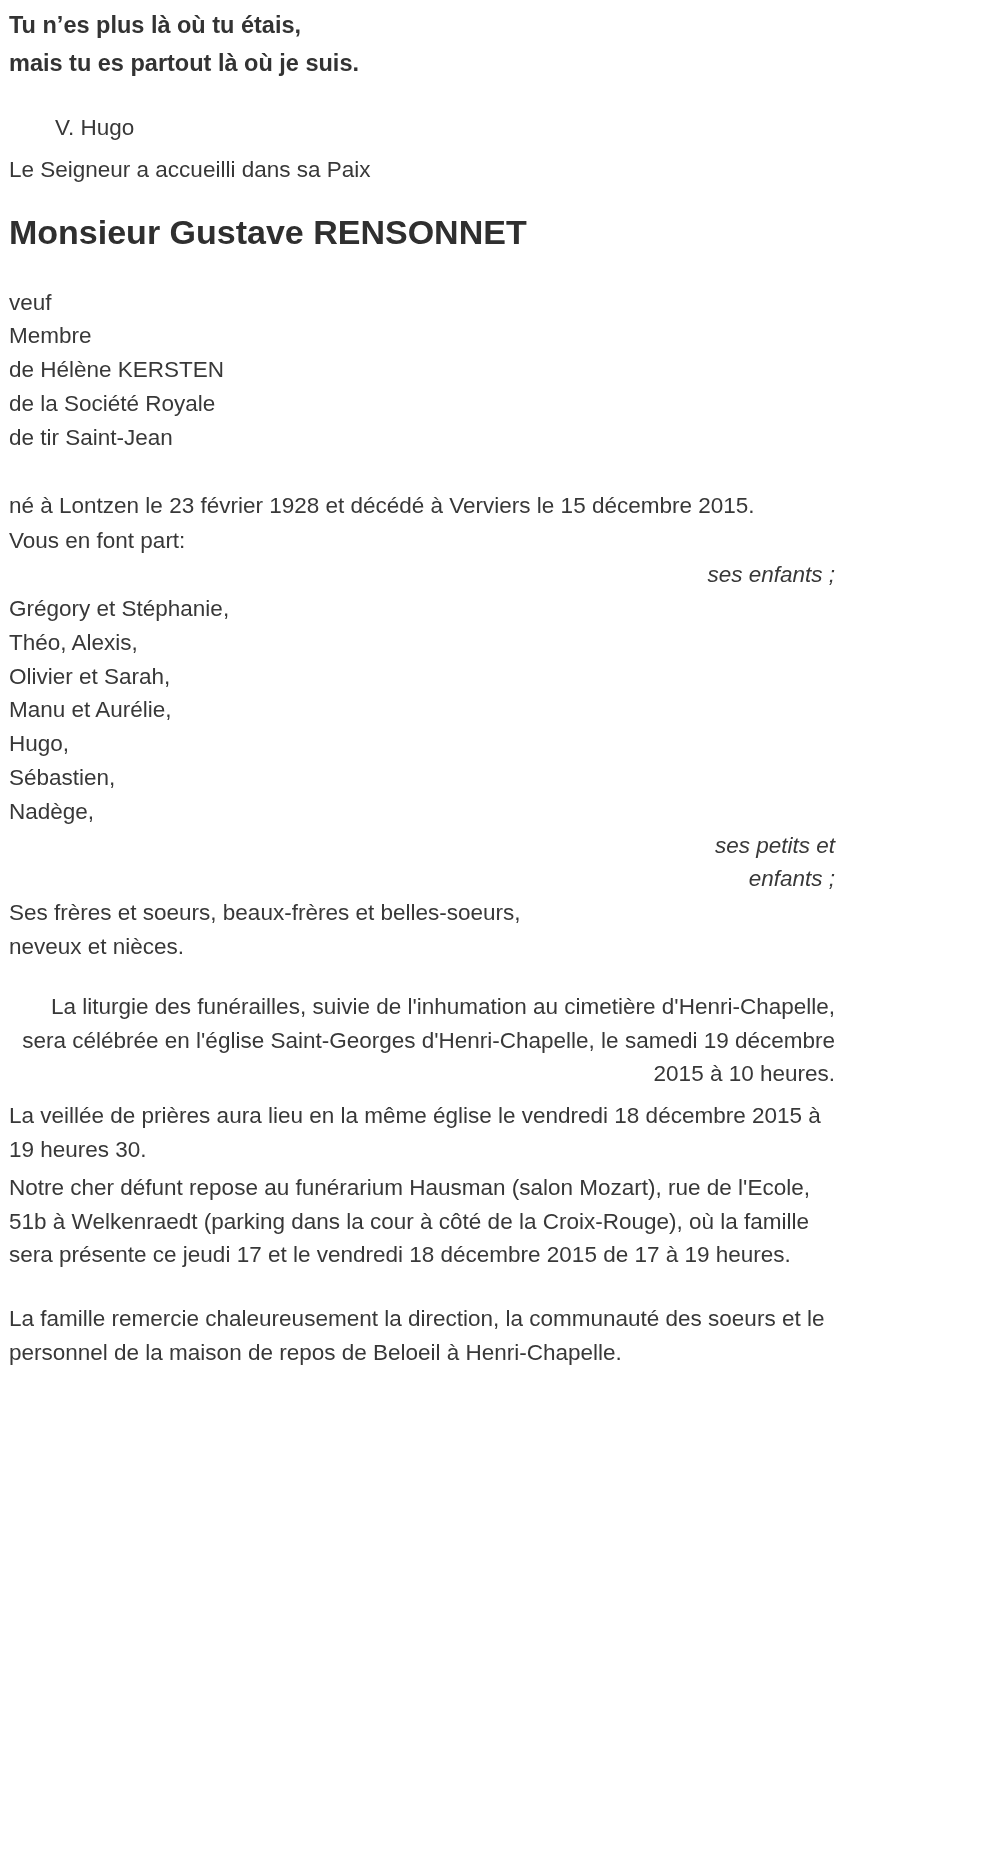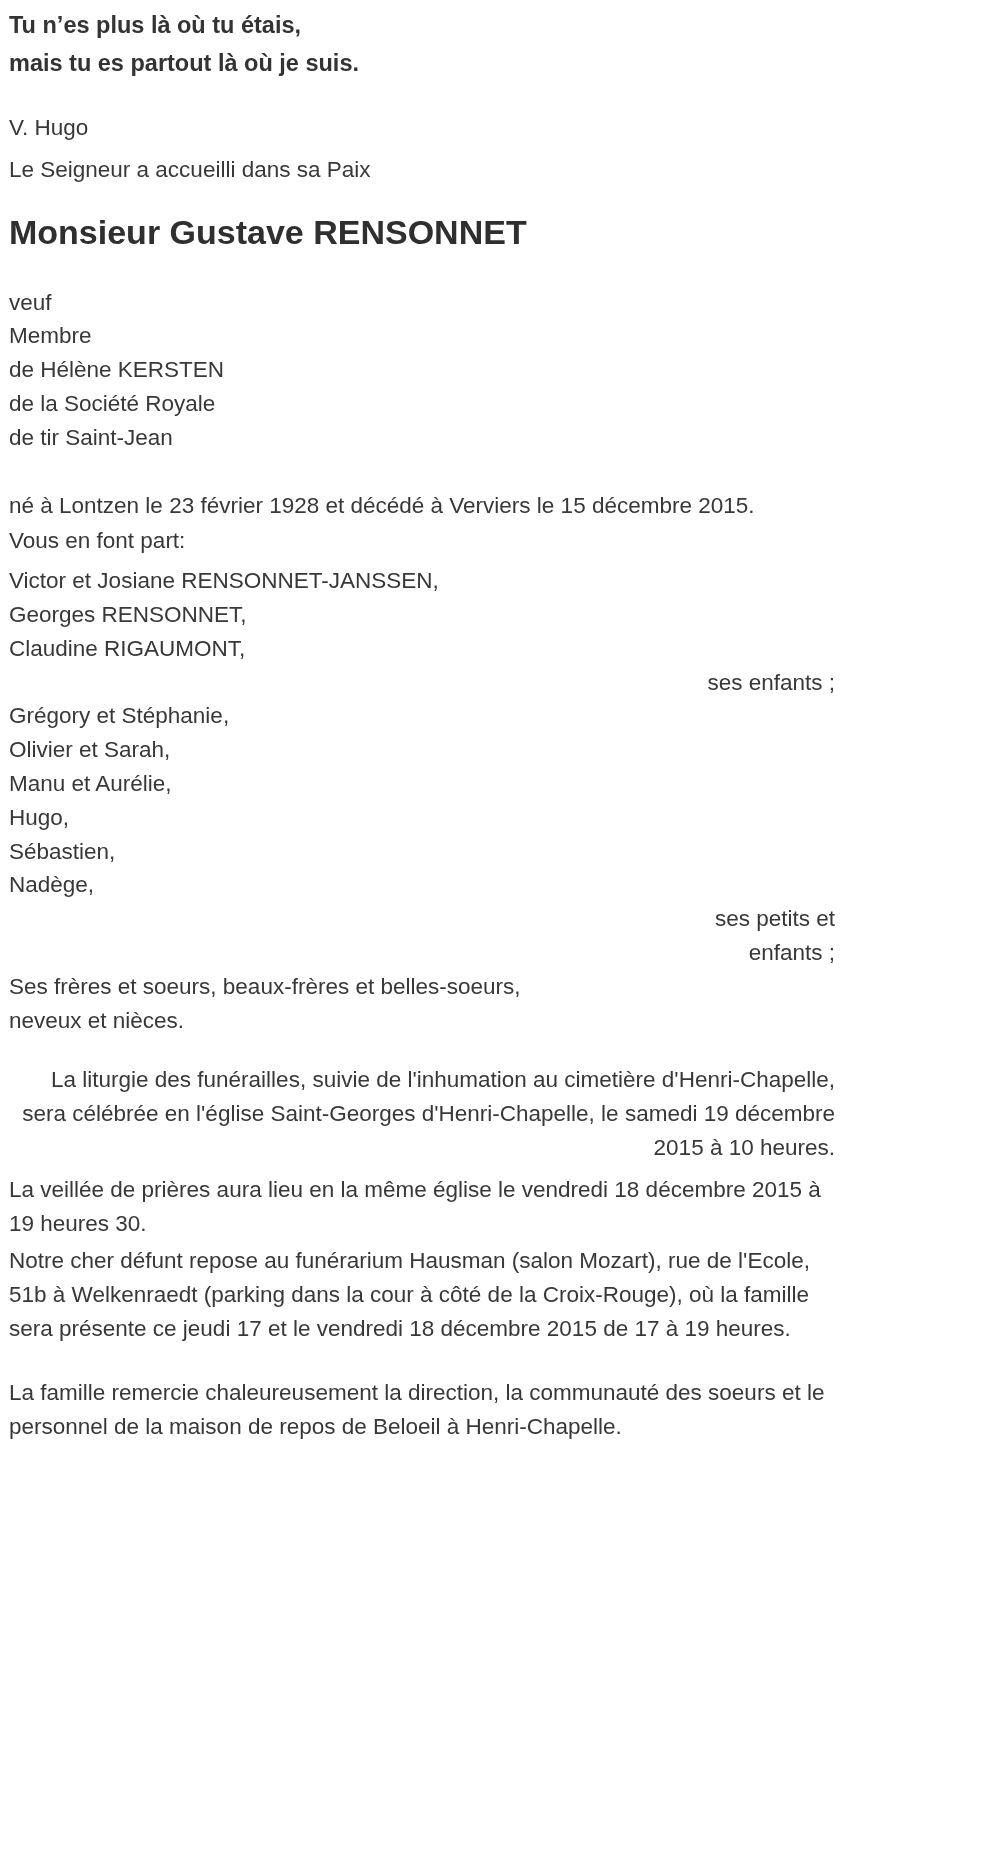--- a/index.html
+++ b/index.html
@@ -20,35 +20,36 @@
     margin: 0;
     font-size: 22.5px;
     line-height: 33.8px;
   }
   .quote {
     font-weight: 700;
     font-size: 23.5px;
     line-height: 38px;
     color: #333333;
   }
-  .author   { margin-top: 29px; }
+  .author   { margin-top: 29px; margin-left: 46px; }
   .leadin   { margin-top: 8px; }
   .name {
     font-size: 34px;
     line-height: 46px;
     font-weight: 700;
     color: #2f2f2f;
   }
   .name-wrap { margin-top: 22px; }
   .titles    { margin-top: 31px; }
   .lifedates { margin-top: 34px; }
   .announce  { margin-top: 2px; }
   .children  { margin-top: 6px; }
   .right-label {
     text-align: right;
+    font-style: italic;
   }
   .para1   { margin-top: 26px; text-align: right; }
   .reunion { margin-top: 9px; }
   .para2   { margin-top: 8px; }
   .para3   { margin-top: 4px; }
   .para4   { margin-top: 30px; }
 </style>
 </head>
 <body>
 
@@ -71,30 +72,26 @@
       <p>Membre</p>
       <p>de Hélène KERSTEN</p>
       <p>de la Société Royale</p>
       <p>de tir Saint-Jean</p>
     </div>
 
     <p class="lifedates">né à Lontzen le 23 février 1928 et décédé à Verviers le 15 décembre 2015.</p>
 
     <p class="announce">Vous en font part:</p>
 
-    <div class="children">
-      <p>Victor et Josiane RENSONNET-JANSSEN,</p>
-      <p>Georges RENSONNET,</p>
-      <p>Claudine RIGAUMONT,</p>
-    </div>
 
     <p class="right-label">ses enfants ;</p>
 
     <div>
       <p>Grégory et Stéphanie,</p>
+      <p>Théo, Alexis,</p>
       <p>Olivier et Sarah,</p>
       <p>Manu et Aurélie,</p>
       <p>Hugo,</p>
       <p>Sébastien,</p>
       <p>Nadège,</p>
     </div>
 
     <div>
       <p class="right-label">ses petits et</p>
       <p class="right-label">enfants ;</p>

